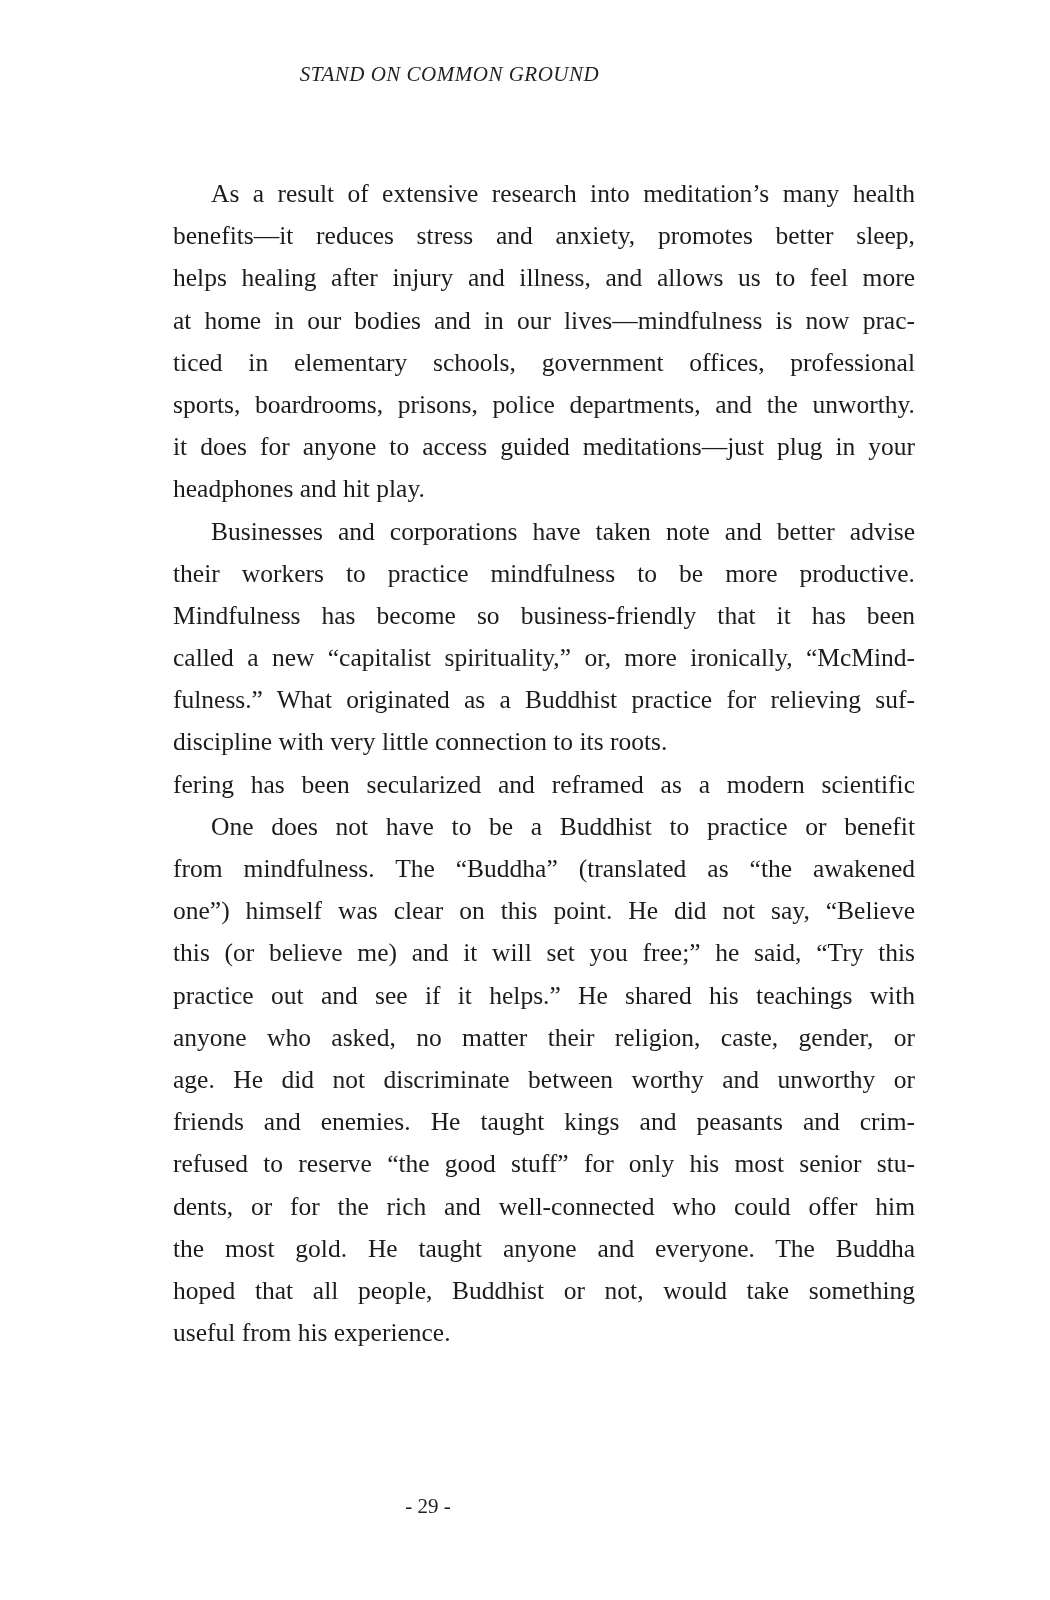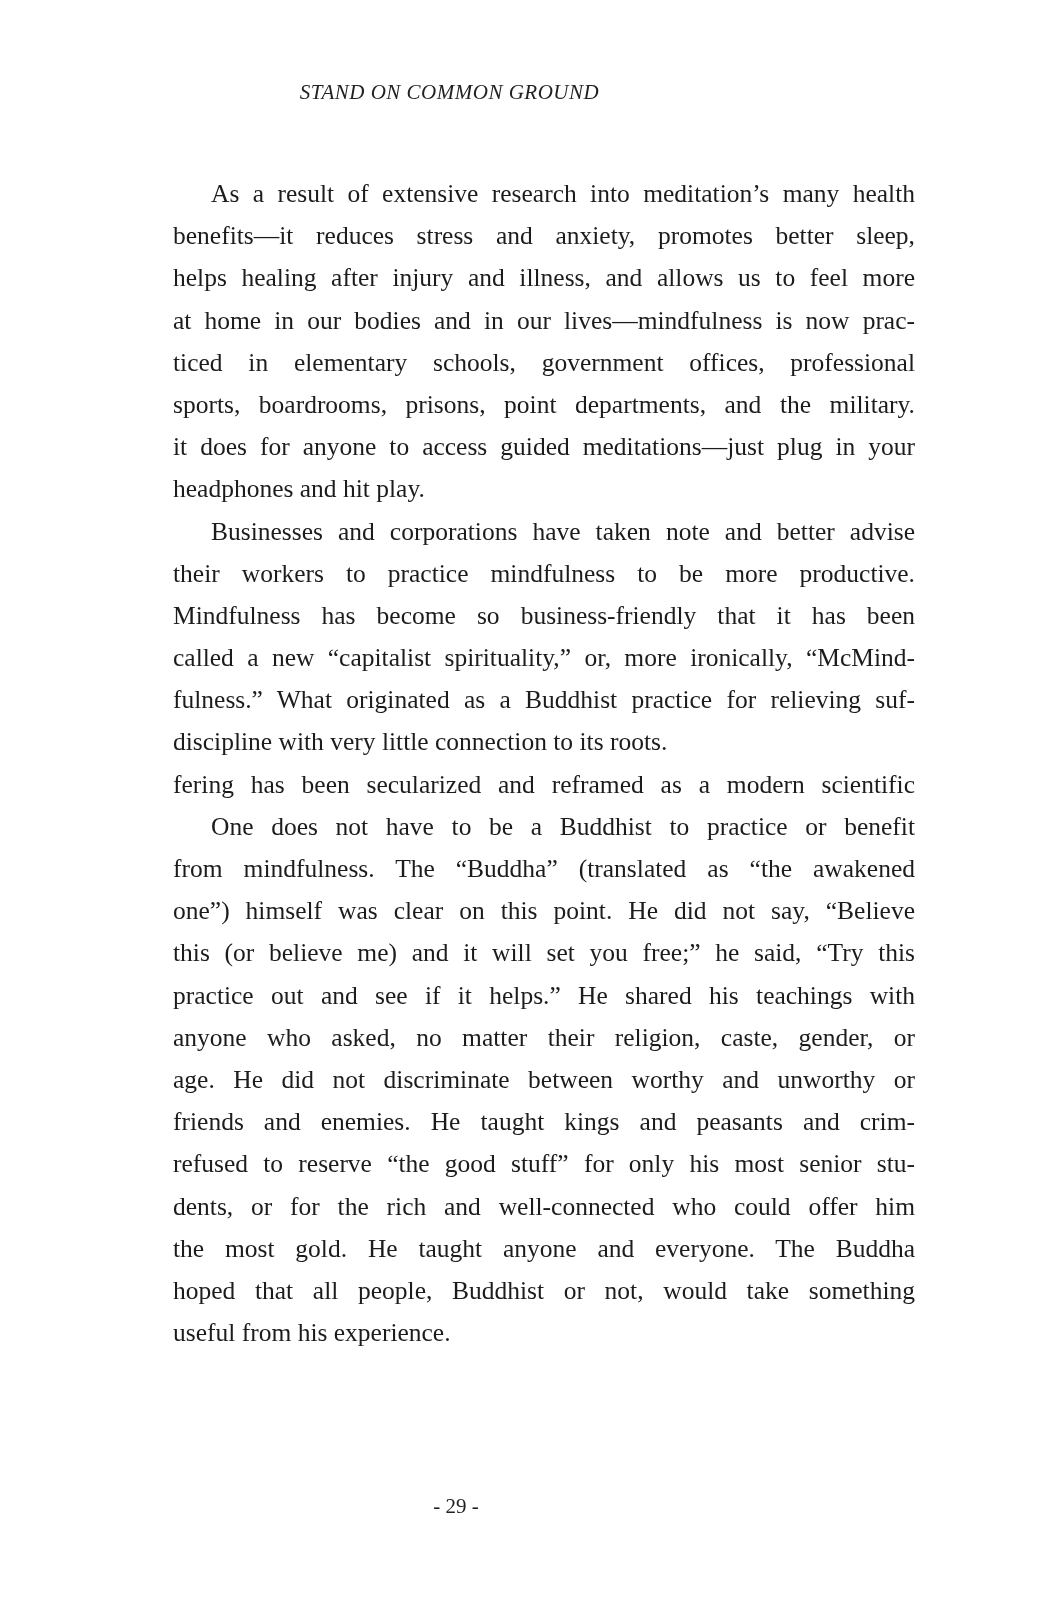--- a/index.html
+++ b/index.html
@@ -9,21 +9,21 @@
     }
     body {
       width: 1050px;
       height: 1600px;
       position: relative;
       overflow: hidden;
       color: #1a1a1a;
     }
     .running-head {
       position: absolute;
-      top: 80px;
+      top: 62px;
       left: 0;
       width: 899px;
       text-align: center;
       font-family: "Liberation Serif", "DejaVu Serif", serif;
       font-style: italic;
       font-size: 21px;
       letter-spacing: 0.5px;
       color: #222;
     }
     .text-block {
@@ -51,36 +51,35 @@
     }
     .folio {
       position: absolute;
       top: 1494px;
       left: 0;
       width: 856px;
       text-align: center;
       font-family: "Liberation Serif", "DejaVu Serif", serif;
       font-size: 21px;
       color: #222;
-      margin-left: 28px;
     }
   </style>
 </head>
 <body>
 
 <div class="running-head">STAND ON COMMON GROUND</div>
 
 <div class="text-block">
   <div>
     <span class="line indent">As a result of extensive research into meditation’s many health</span>
     <span class="line">benefits—it reduces stress and anxiety, promotes better sleep,</span>
     <span class="line">helps healing after injury and illness, and allows us to feel more</span>
     <span class="line">at home in our bodies and in our lives—mindfulness is now prac-</span>
     <span class="line">ticed in elementary schools, government offices, professional</span>
-    <span class="line">sports, boardrooms, prisons, point departments, and the military.</span>
+    <span class="line">sports, boardrooms, prisons, police departments, and the unworthy.</span>
     <span class="line">it does for anyone to access guided meditations—just plug in your</span>
     <span class="line last">headphones and hit play.</span>
   </div>
   <div>
     <span class="line indent">Businesses and corporations have taken note and better advise</span>
     <span class="line">their workers to practice mindfulness to be more productive.</span>
     <span class="line">Mindfulness has become so business-friendly that it has been</span>
     <span class="line">called a new “capitalist spirituality,” or, more ironically, “McMind-</span>
     <span class="line">fulness.” What originated as a Buddhist practice for relieving suf-</span>
     <span class="line last">discipline with very little connection to its roots.</span>

